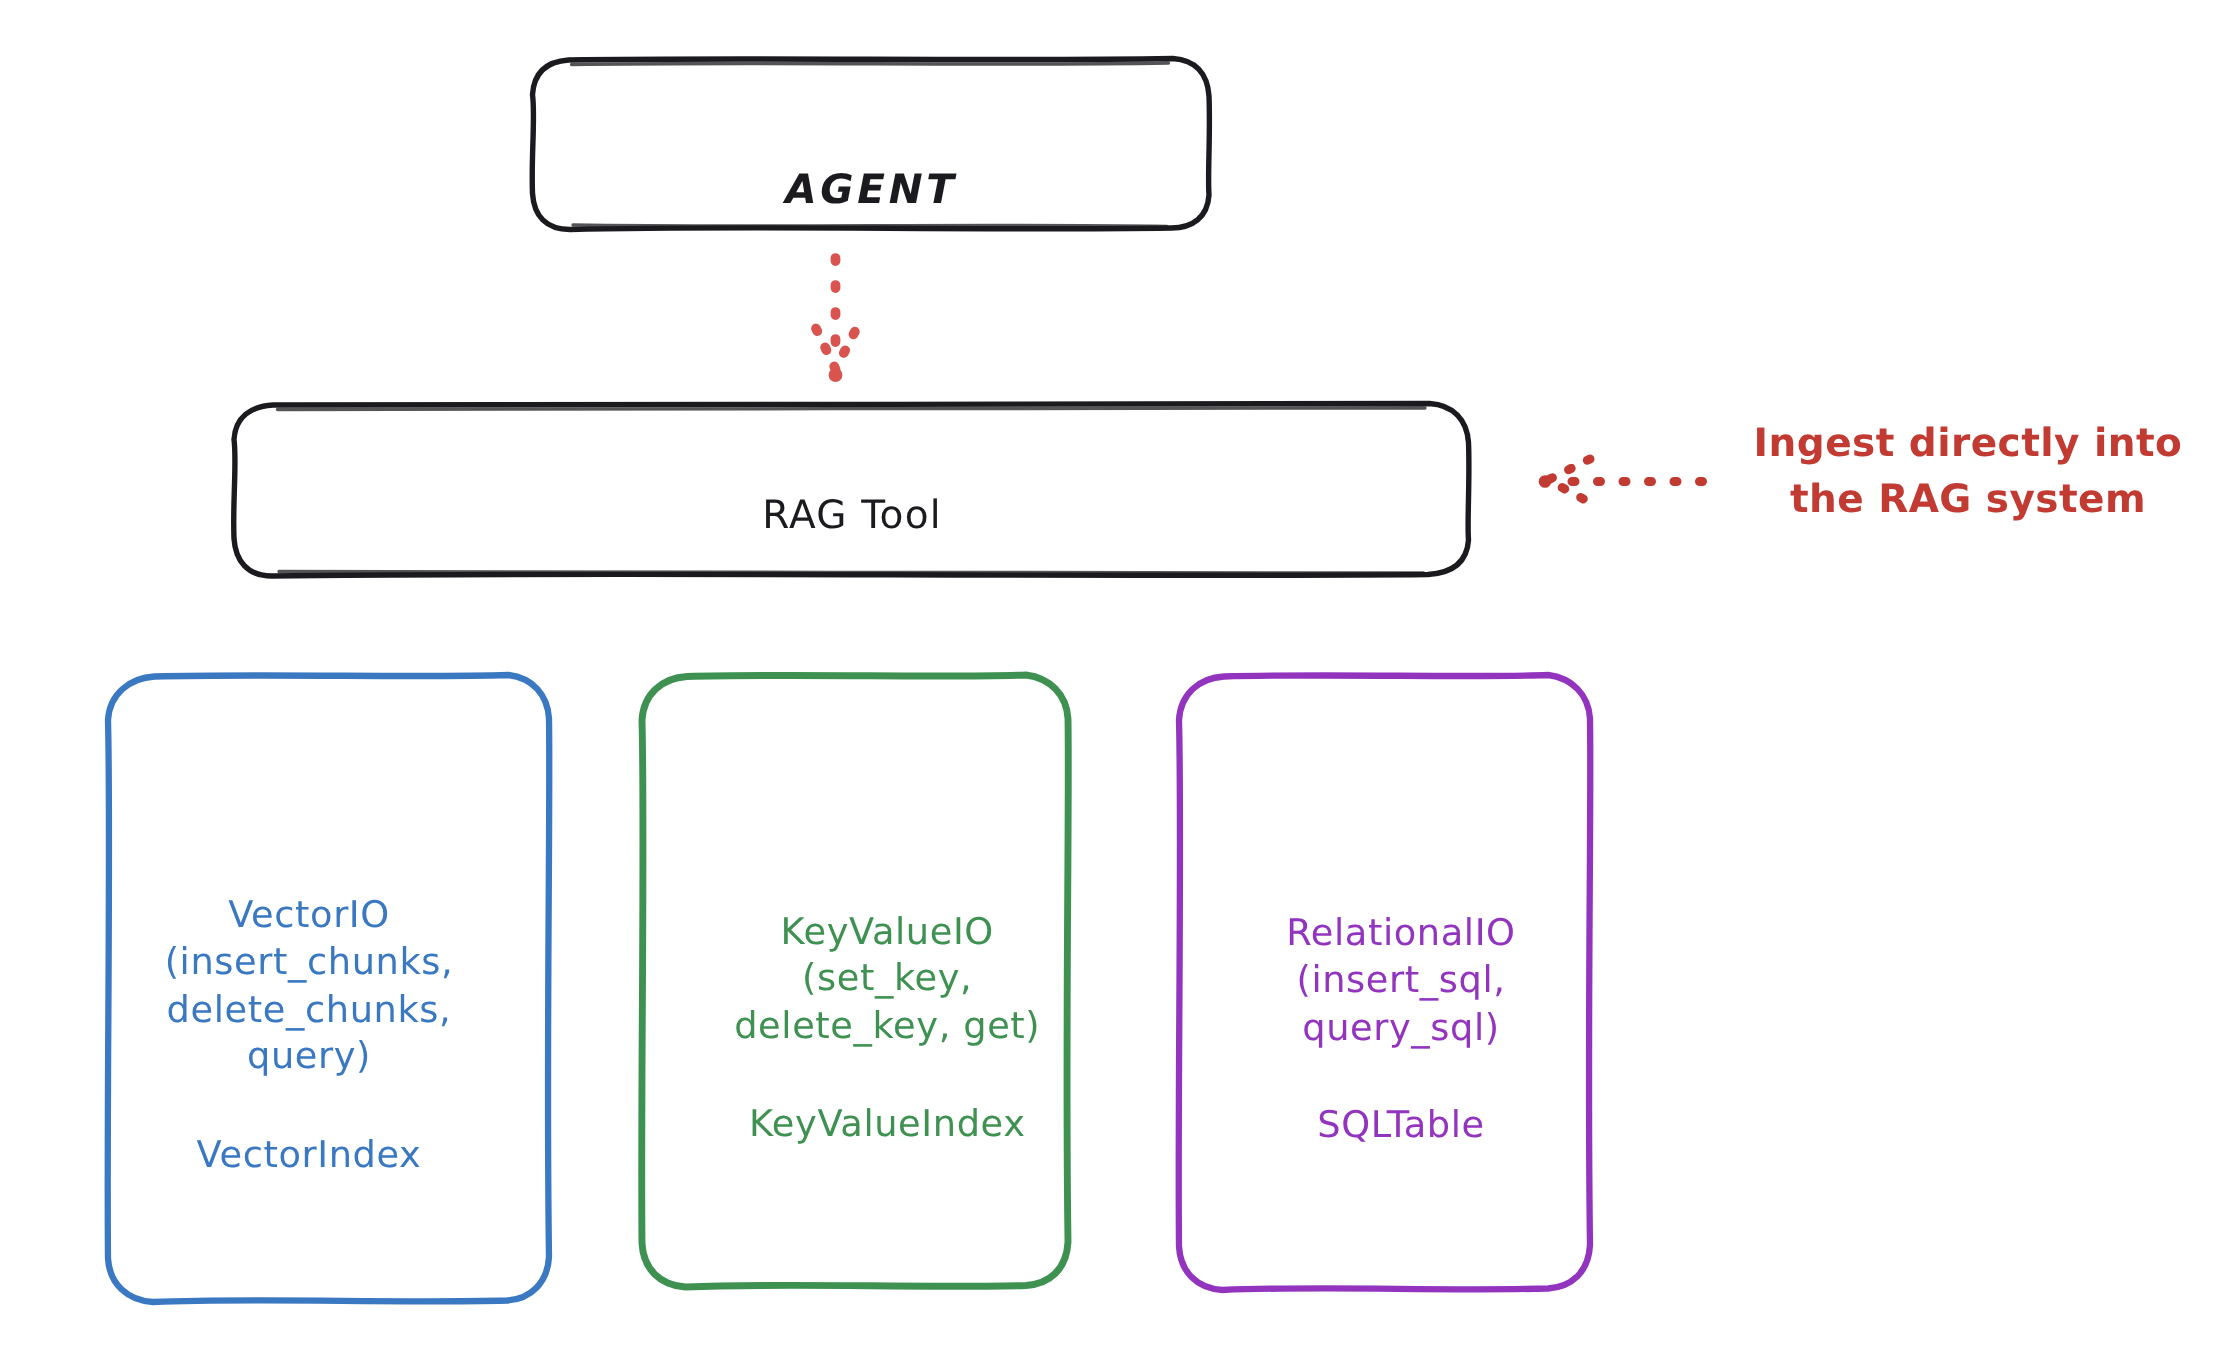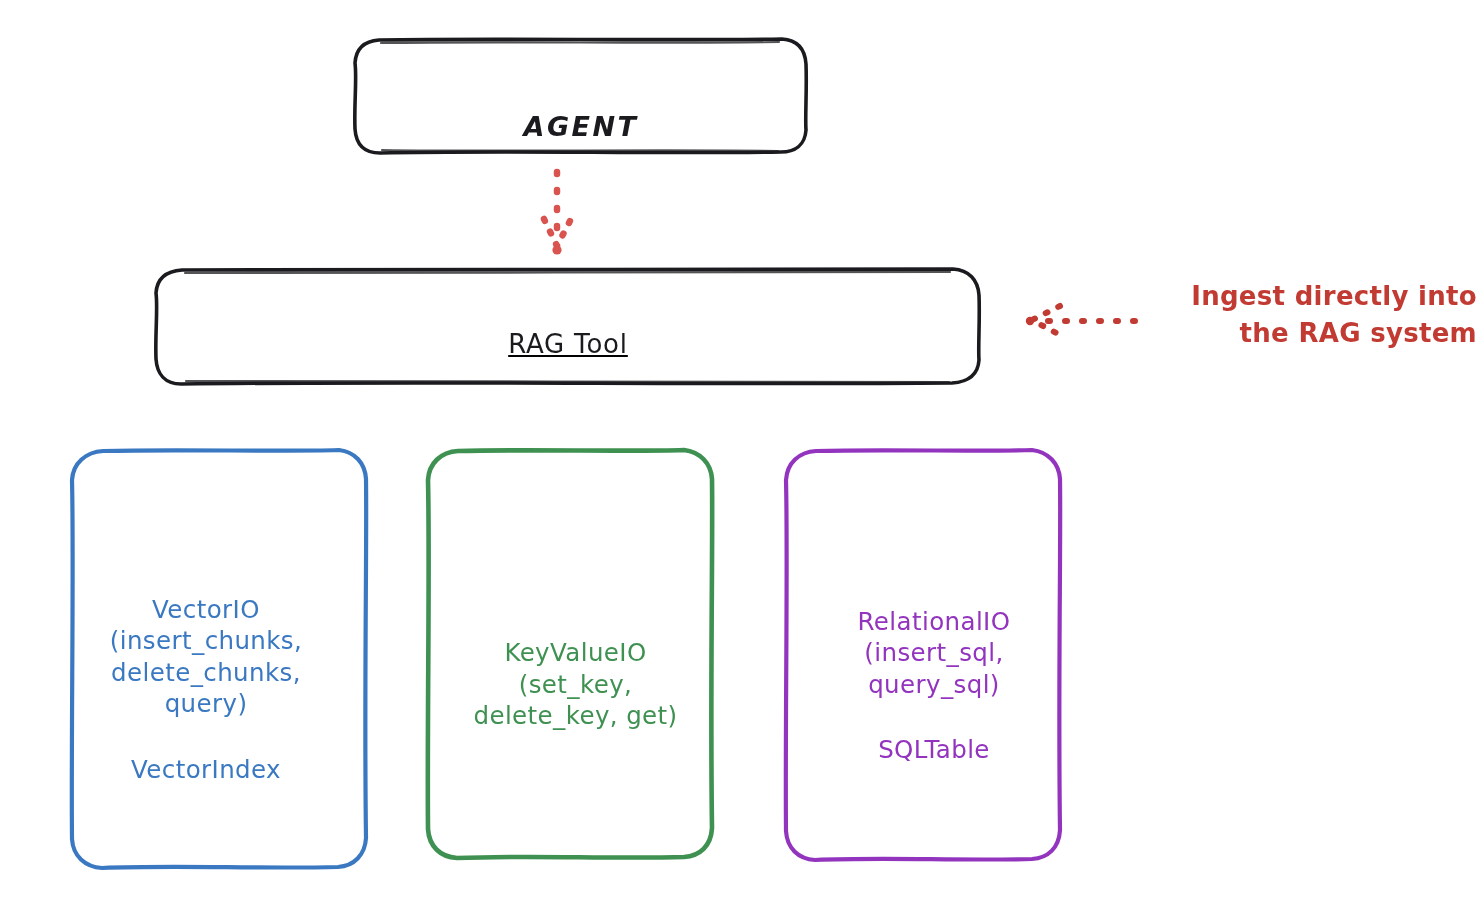--- a/index.html
+++ b/index.html
@@ -57,41 +57,40 @@
     color: #1b1b1f;
     letter-spacing: 2.5px;
   }
 
   
   #node-ragtool {
     left: 156px;
     top: 268px;
     width: 824px;
     height: 92px;
-    text-decoration: underline;
   }
   #node-ragtool .node-label {
     font-size: 26px;
     font-weight: 500;
     color: #1b1b1f;
     letter-spacing: 0.8px;
   }
 
   
   #node-vectorio {
     left: 70px;
     top: 449px;
     width: 272px;
     height: 419px;
   }
   #node-vectorio .node-label { font-size: 24.5px; color: #3a78c2; font-weight: 500; }
 
   
   #node-keyvalueio {
-    left: 427px;
+    left: 443px;
     top: 449px;
     width: 287px;
     height: 409px;
     padding-left: 10px;
   }
   #node-keyvalueio .node-label { font-size: 24.5px; color: #3f9152; font-weight: 500; }
 
   
   #node-relationalio {
     left: 785px;
@@ -102,21 +101,21 @@
   #node-relationalio .node-label { font-size: 24.5px; color: #9334bf; font-weight: 500; }
 
   .node-label.secondary { margin-top: 34px; }
 
   
   #annotation-ingest {
     position: absolute;
     left: 1147px;
     top: 278px;
     width: 330px;
-    text-align: right;
+    text-align: center;
     font-family: "DejaVu Sans", sans-serif;
     font-size: 26px;
     font-weight: 600;
     line-height: 1.42;
     color: #c23b33;
     white-space: pre-line;
     letter-spacing: 0.3px;
   }
 </style>
 </head>
@@ -189,20 +188,21 @@
 (insert_chunks,
 delete_chunks,
 query)</div>
   <div class="node-label secondary">VectorIndex</div>
 </div>
 
 <div class="node" id="node-keyvalueio">
   <div class="node-label">KeyValueIO
 (set_key,
 delete_key, get)</div>
+  <div class="node-label secondary">KeyValueIndex</div>
 </div>
 
 <div class="node" id="node-relationalio">
   <div class="node-label">RelationalIO
 (insert_sql,
 query_sql)</div>
   <div class="node-label secondary">SQLTable</div>
 </div>
 
 <div id="annotation-ingest">Ingest directly into

